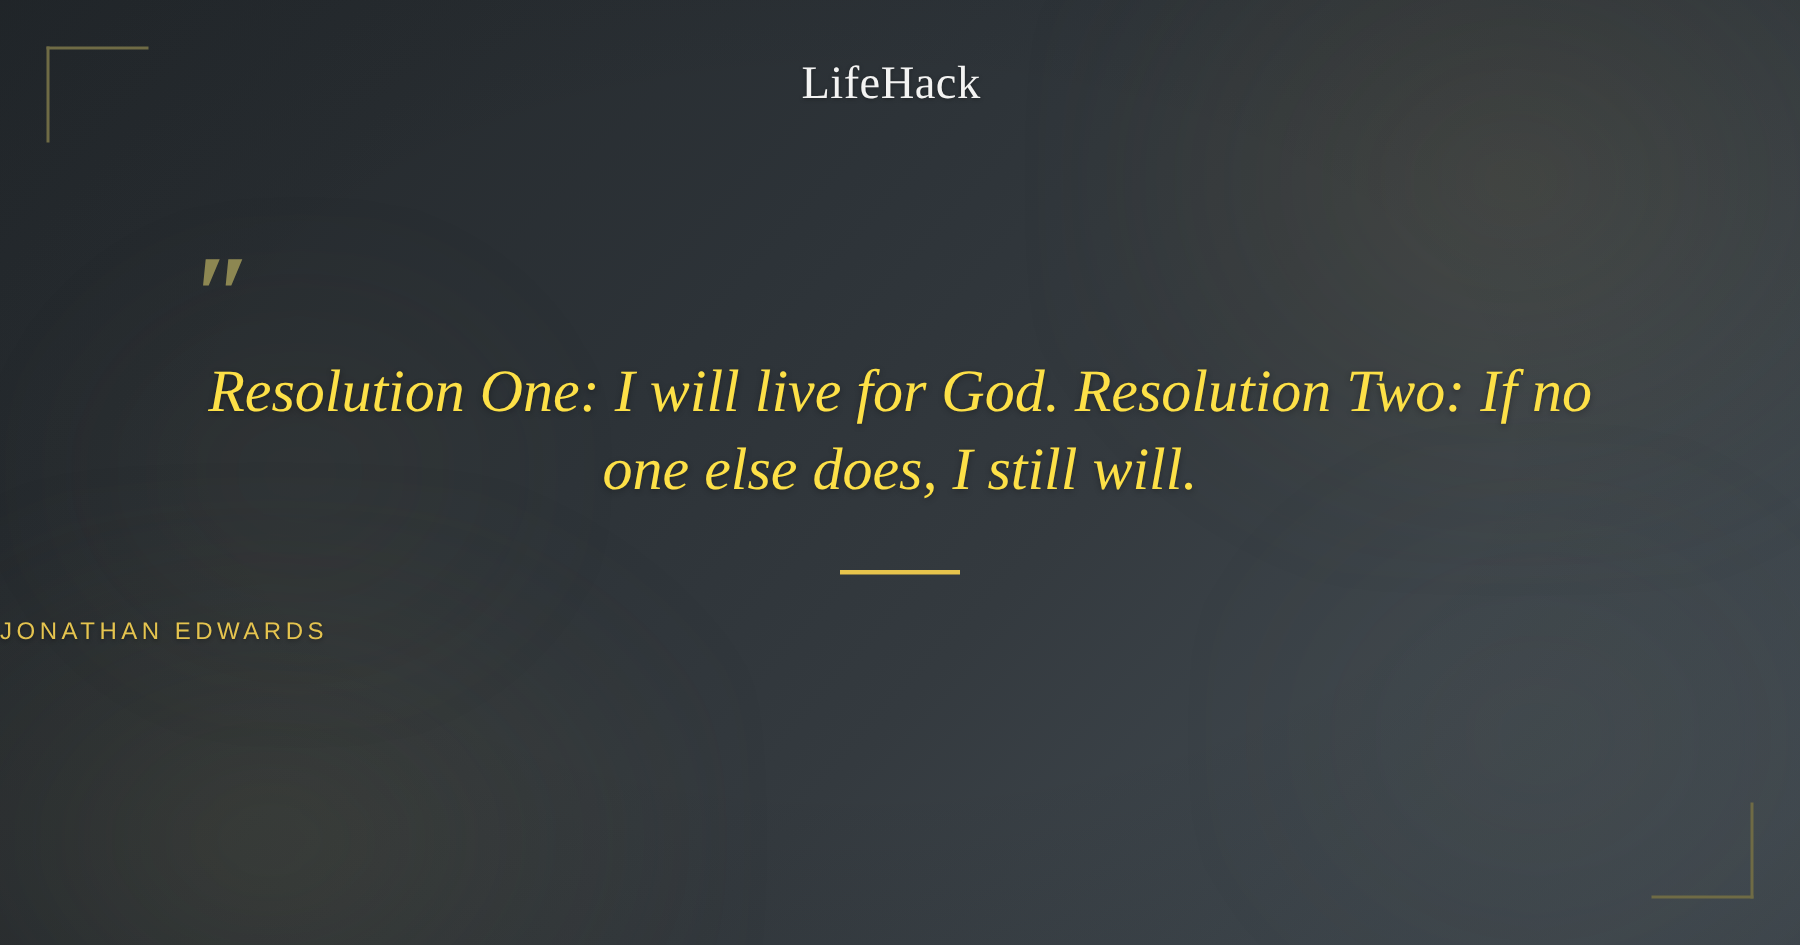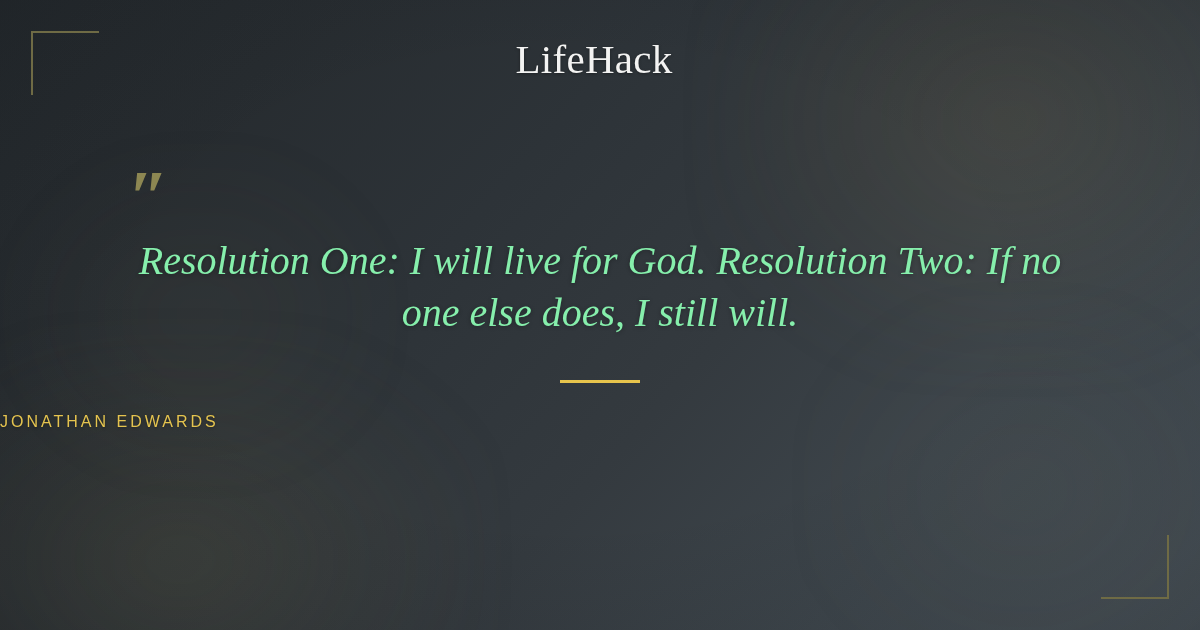--- a/index.html
+++ b/index.html
@@ -105,21 +105,21 @@
     border-right: 2px solid #6f6b45;
   }
 
   
   .logo {
     position: absolute;
     left: 0; right: 12px;
     top: 39px;
     text-align: center;
     font-family: "Liberation Serif", "DejaVu Serif", serif;
-    font-size: 41px;
+    font-size: 31px;
     line-height: 1;
     letter-spacing: 0.3px;
     color: #f3f3f2;
     text-shadow: 0 1px 3px rgba(0,0,0,0.35);
   }
 
   
   .quote-block {
     position: absolute;
     left: 0; right: 0;
@@ -144,21 +144,21 @@
     position: absolute;
     left: 50%;
     top: 75px;
     transform: translateX(-50%);
     width: 980px;
     text-align: center;
     font-family: "Liberation Serif", "DejaVu Serif", serif;
     font-style: italic;
     font-size: 40px;
     line-height: 52px;
-    color: #86efac;
+    color: #fde047;
     text-shadow: 0 1px 4px rgba(0,0,0,0.30);
   }
 
   .divider {
     position: absolute;
     left: 50%;
     top: 220px;
     transform: translateX(-50%);
     width: 80px;
     height: 3px;

